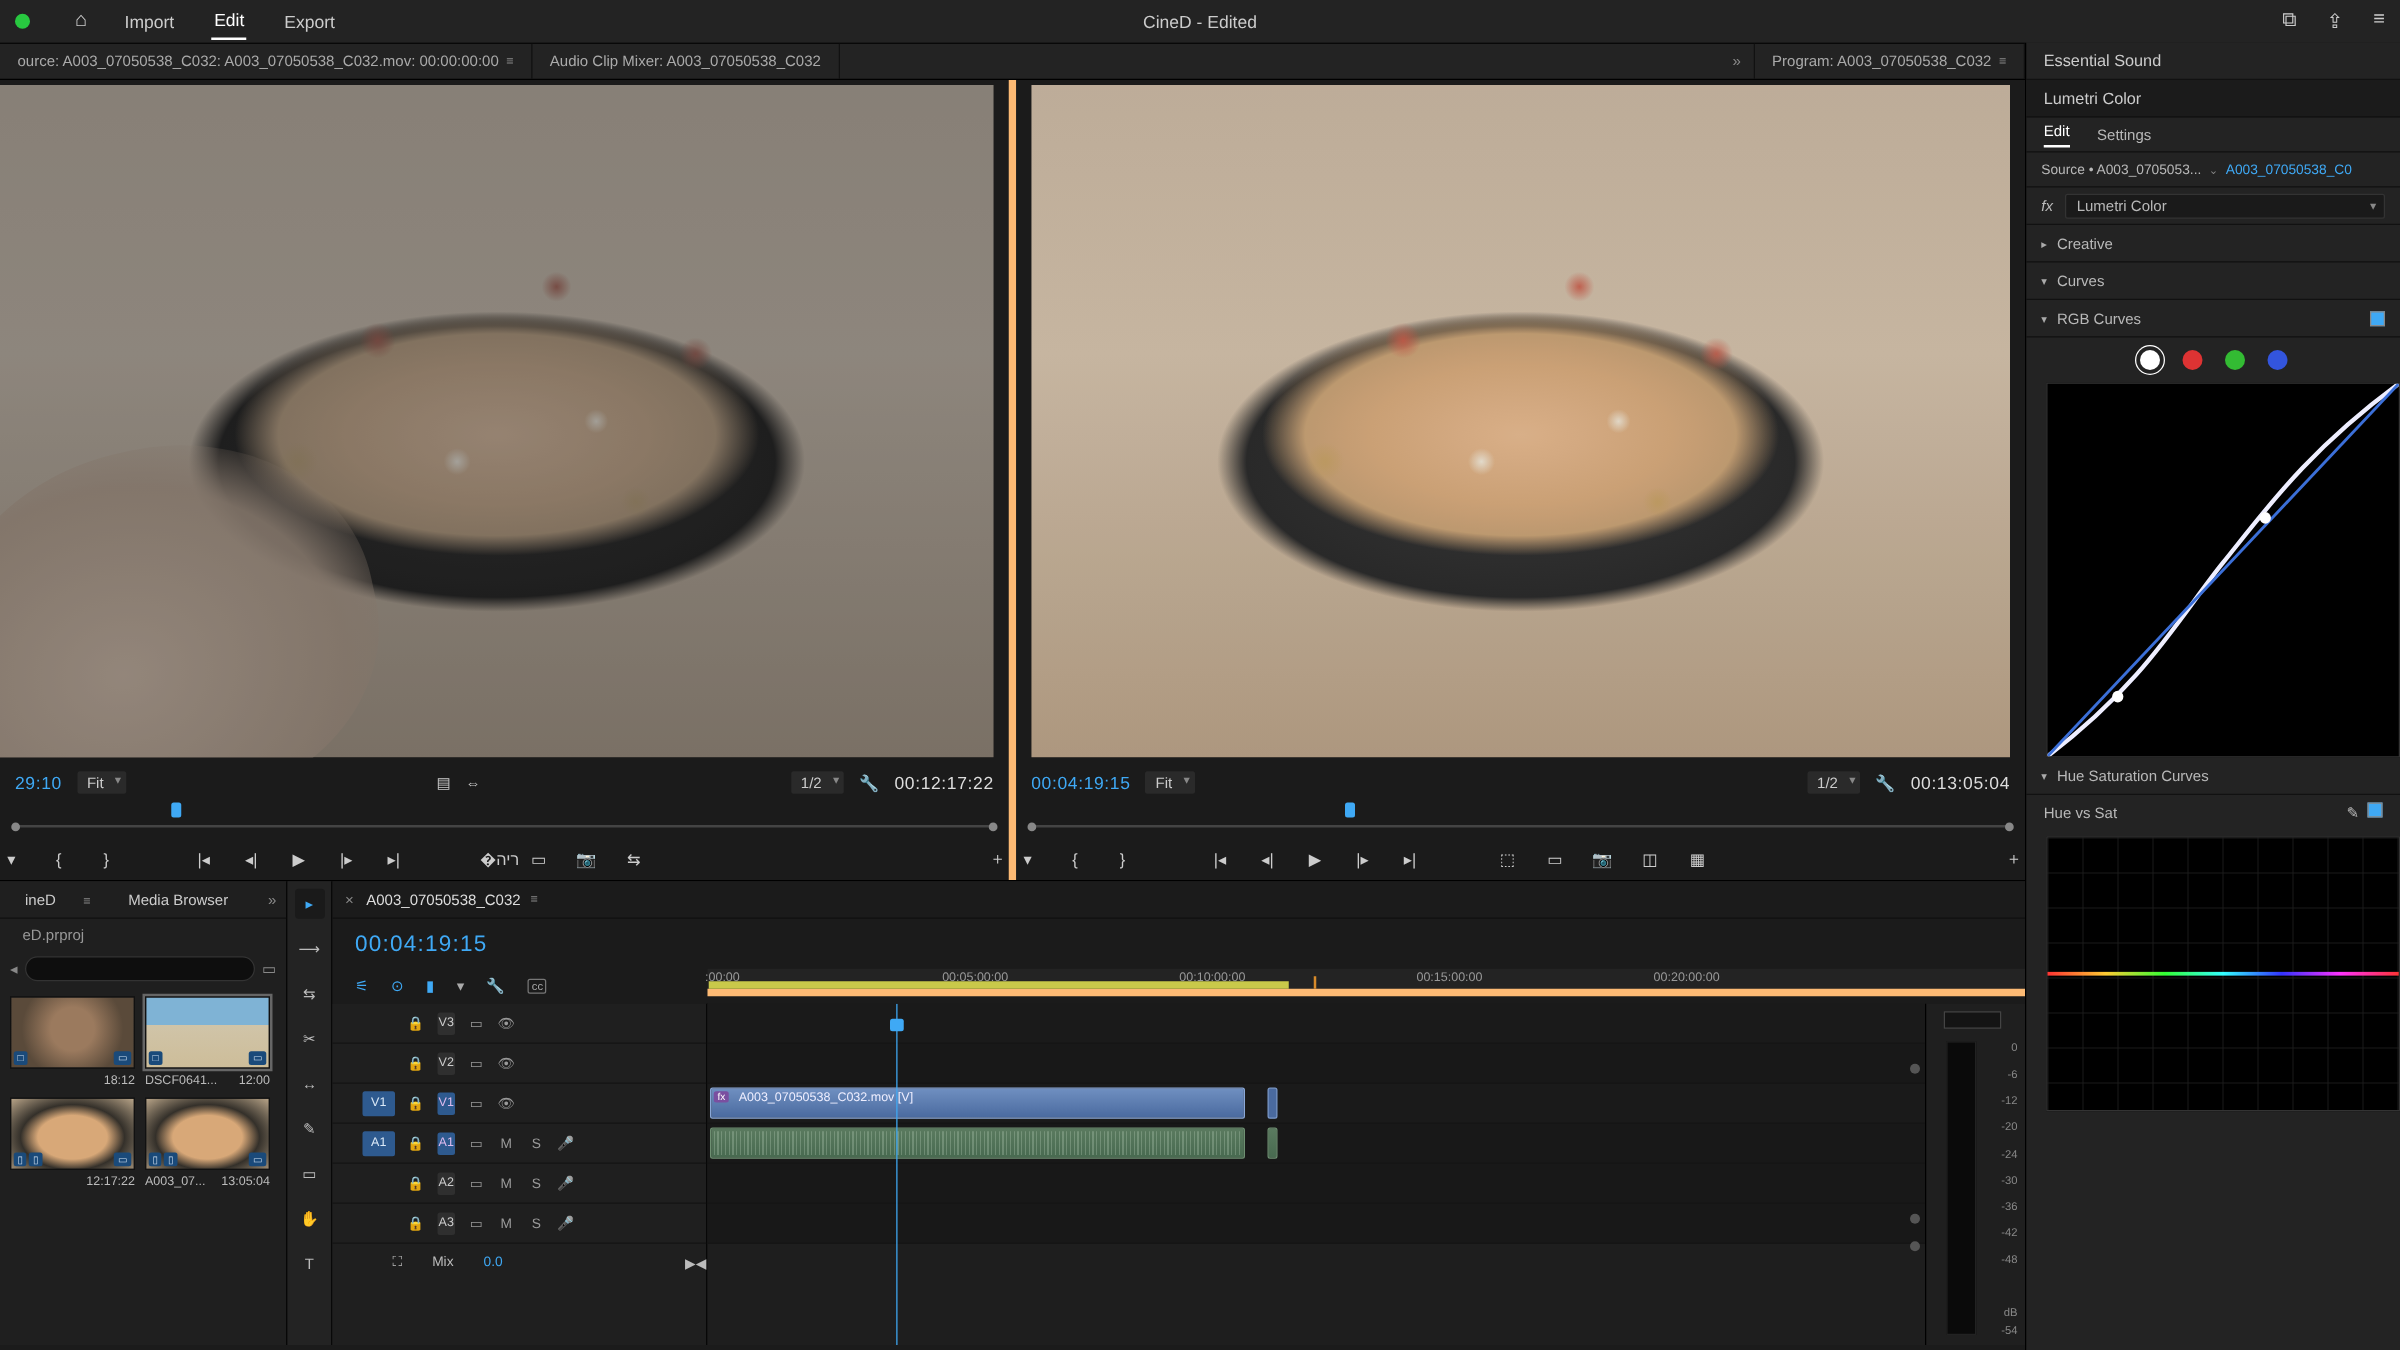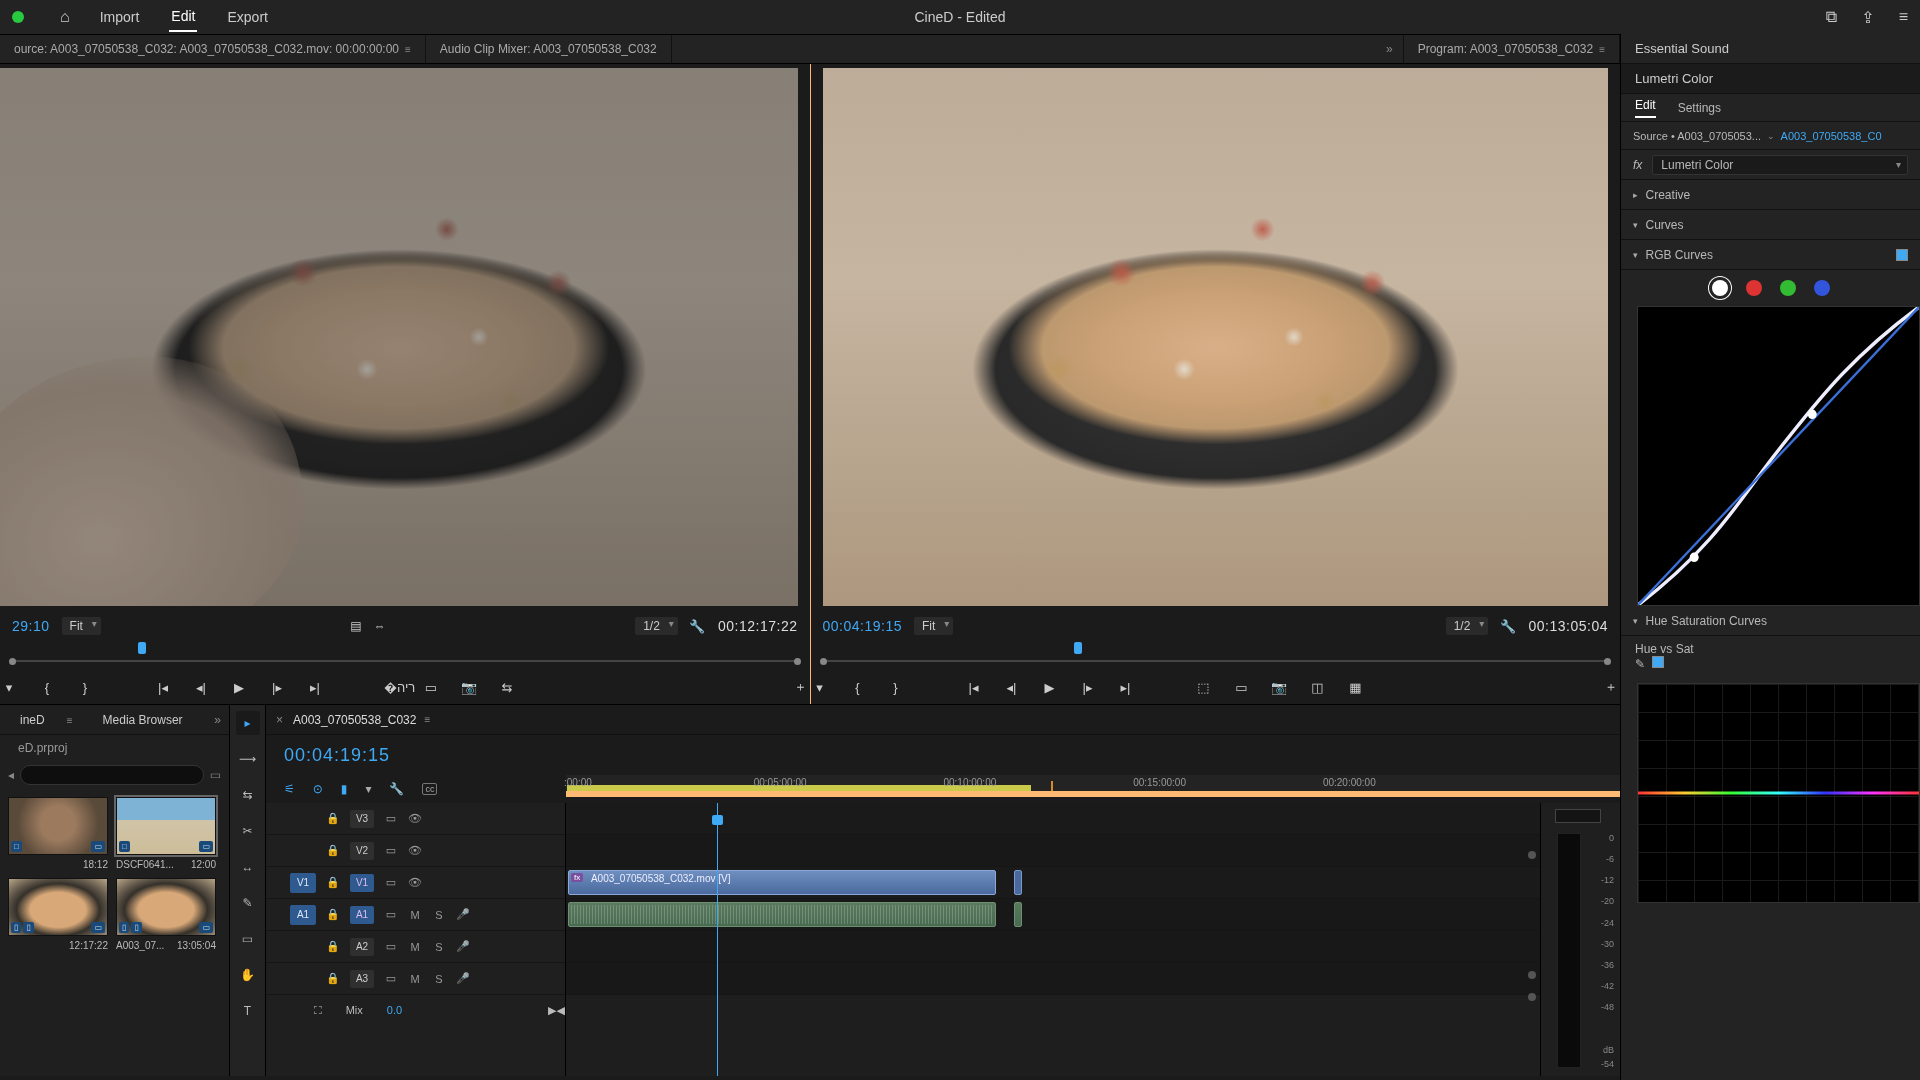--- a/index.html
+++ b/index.html
@@ -9,21 +9,21 @@
 .topbar .home-icon { font-size:16px; color:#ccc; }
 .topbar .tab { color:#ccc; font-size:14px; padding:6px 2px; cursor:pointer; }
 .topbar .tab.active { border-bottom:2px solid #fff; color:#fff; }
 .topbar .title { position:absolute; left:50%; transform:translateX(-50%); color:#ccc; font-size:14px; }
 .topbar .right-icons { margin-left:auto; display:flex; gap:24px; font-size:16px; color:#ccc; }
 .panel-tabbar { height:30px; background:#232323; display:flex; align-items:center; border-top:1px solid #000; border-bottom:1px solid #000; }
 .panel-tabbar .ptab { padding:0 14px; height:100%; display:flex; align-items:center; gap:6px; color:#aaa; font-size:12px; border-right:1px solid #111; }
 .panel-tabbar .ptab .menu { font-size:10px; color:#888; }
 .panel-tabbar .chev { margin-left:auto; padding:0 10px; color:#888; }
 .monitors { display:flex; height:640px; }
-.monitor { flex:1; background:#1b1b1b; border-right:1px solid #fdba74; display:flex; flex-direction:column; }
+.monitor { flex:1; background:#1b1b1b; border-right:6px solid #fdba74; display:flex; flex-direction:column; }
 .monitor.program { border-right:none; }
 .preview { flex:1; margin:4px 12px 4px 0; background:#141414; display:flex; align-items:center; justify-content:center; overflow:hidden; }
 .monitor.program .preview { margin:4px 12px; }
 .pizza {
   width:100%; height:100%;
   background:
     radial-gradient(ellipse 44% 30% at 50% 52%, #e8b78a 0%, #d9a876 35%, #caa070 50%, transparent 60%),
     radial-gradient(ellipse 50% 36% at 50% 56%, #3a3a3a 0%, #2b2b2b 56%, transparent 62%),
     linear-gradient(180deg,#c9b59e 0%, #d2bea6 40%, #b89f82 100%);
   position:relative; filter:saturate(0.9) brightness(0.95);
@@ -96,21 +96,21 @@
 .timeline .hdr .m { color:#888; font-size:10px; margin-left:8px; }
 .timeline .tcrow { display:flex; align-items:center; height:40px; }
 .timeline .tcrow .tc { color:#3fa9f5; font-size:18px; padding-left:18px; width:300px; letter-spacing:1px; }
 .timeline .icons { display:flex; gap:18px; padding-left:18px; color:#aaa; align-items:center; height:28px;}
 .tracks-wrap { display:flex; flex:1; position:relative; }
 .track-headers { width:300px; background:#1f1f1f; border-right:1px solid #000; }
 .track-row { height:32px; display:flex; align-items:center; border-bottom:1px solid #151515; gap:10px; padding-left:24px; font-size:11px; color:#bbb;}
 .track-row .src { width:26px; height:20px; background:#2e5a8f; color:#dbe9f7; display:flex; align-items:center; justify-content:center; border-radius:2px; font-size:10px;}
 .track-row .src.empty { background:transparent; }
 .track-row .lock,.track-row .sync,.track-row .eye,.track-row .mic,.track-row .m-s { color:#999; font-size:11px; width:14px; text-align:center;}
-.track-row .lbl { width:24px; height:18px; background:#2f2f2f; color:#ccc; display:flex; align-items:center; justify-content:center; border-radius:2px; font-size:10px;}
+.track-row .lbl { width:14px; height:18px; background:#2f2f2f; color:#ccc; display:flex; align-items:center; justify-content:center; border-radius:2px; font-size:10px;}
 .track-row .lbl.on { background:#2e5a8f; color:#dbe; }
 .mix-row { height:30px; display:flex; align-items:center; padding-left:48px; gap:24px; color:#bbb; font-size:11px;}
 .mix-row .v { color:#3fa9f5; }
 
 .tracks-area { flex:1; position:relative; background:#1e1e1e; overflow:hidden;}
 .time-ruler { height:22px; position:relative; border-bottom:6px solid #fdba74; background:#232323;}
 .time-ruler .lbl { position:absolute; top:2px; font-size:10px; color:#999; transform:translateX(-2px);}
 .time-ruler .bar { position:absolute; bottom:0; height:6px; background:#c9c94a; }
 .time-ruler .marker { position:absolute; bottom:0; width:2px; height:10px; background:#d88a2a; }
 .playhead { position:absolute; top:0; bottom:0; width:1px; background:#3fa9f5; z-index:5;}
@@ -157,21 +157,21 @@
 .curve-box { height:300px; margin:0 0 0 16px; background:#000; border:1px solid #333; position:relative; overflow:hidden;}
 .curve-box svg { position:absolute; inset:0; width:100%; height:100%; }
 .hue-box { height:220px; margin:6px 0 0 16px; background:#000; border:1px solid #333; position:relative;
   background-image:
     linear-gradient(#1a1a1a 1px,transparent 1px),
     linear-gradient(90deg,#1a1a1a 1px,transparent 1px);
   background-size:28px 28px;
 }
 .hue-box .strip { position:absolute; left:0; right:0; top:50%; height:3px; transform:translateY(-50%);
   background:linear-gradient(90deg,#f33,#fc3,#3f3,#3ff,#33f,#f3f,#f33);}
-.rp-row { display:flex; align-items:flex-start; justify-content:space-between; padding:6px 14px; font-size:12px;flex-direction:column;}
+.rp-row { display:flex; align-items:flex-end; justify-content:space-between; padding:6px 14px; font-size:12px;}
 .rp-row .eyedrop { color:#bbb; font-size:12px; }
 .chk { width:12px; height:12px; border:1px solid #888; background:#3fa9f5; display:inline-block;}
 
 .maincols { display:flex; height:calc(100% - 34px); }
 .leftstack { flex:1; display:flex; flex-direction:column; min-width:0;}
 svg { overflow:visible; }
 </style>
 </head>
 <body>
 

